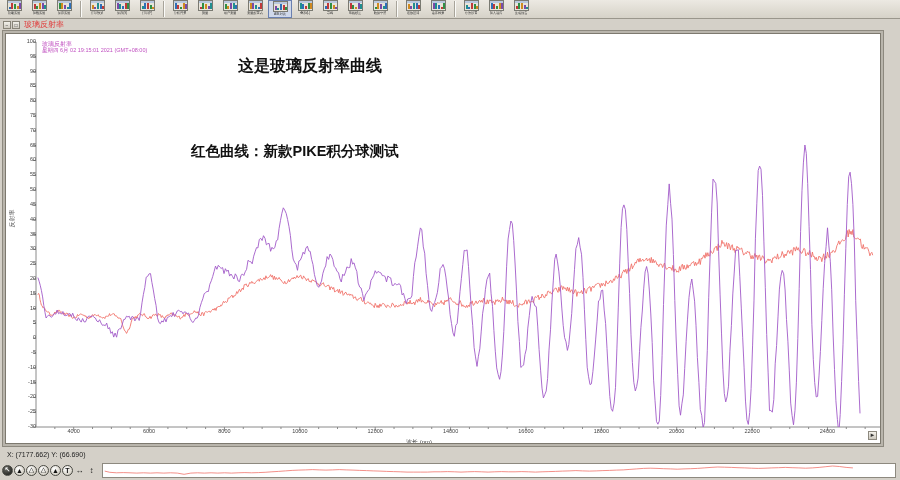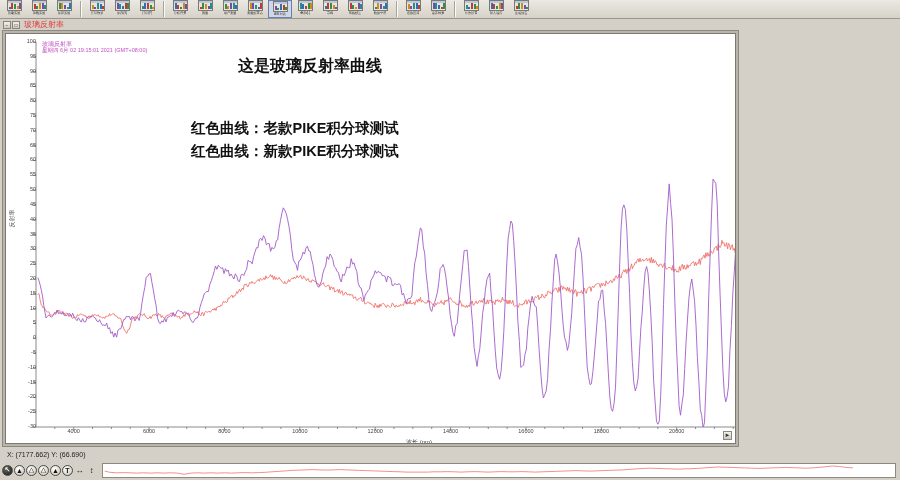--- a/index.html
+++ b/index.html
@@ -41,21 +41,21 @@
     background:#d4d0c8;display:flex;align-items:center;padding-left:3px;box-sizing:border-box;
   }
   .mini-btn{
     width:8px;height:8px;margin-right:1px;border:1px solid #888478;
     background:linear-gradient(#f2f0ea,#cfcbc1);
     font-size:5px;line-height:7px;text-align:center;color:#333;box-sizing:border-box;
   }
   #doctitle{font-size:8px;color:#e03a3a;margin-left:3px;white-space:nowrap;}
   
   #chartwin{
-    position:absolute;left:2px;top:30px;width:737px;height:417px;
+    position:absolute;left:2px;top:30px;width:882px;height:417px;
     background:#b9b5ac;border:1px solid #8d897f;box-sizing:border-box;
   }
   #chartwin-inner{
     position:absolute;left:2px;top:2px;right:2px;bottom:2px;
     background:#fff;border:1px solid #7d796f;box-sizing:border-box;overflow:hidden;
   }
   
   #plot{position:absolute;left:0;top:0;width:100%;height:100%;}
   #plotsvg{position:absolute;left:0;top:0;}
   .anno{position:absolute;white-space:nowrap;pointer-events:none;}
@@ -434,21 +434,20 @@
             <rect x="30" y="8" width="848" height="385"></rect>
           </clipPath>
           <g clip-path="url(#cp)">
             <polyline fill="none" stroke="#f0736b" stroke-width="0.9" points="31.9,260.8 32.6,259.4 33.3,260.7 34.0,265.6 34.7,268.5 35.4,271.2 36.1,271.7 36.8,273.7 37.5,273.4 38.5,274.0 39.4,275.9 40.4,277.2 41.3,278.1 42.2,277.8 43.2,278.3 44.1,281.2 45.1,280.9 46.0,281.6 47.0,280.7 47.9,280.5 48.8,278.0 49.8,279.2 50.7,276.8 51.7,278.3 52.6,276.3 53.6,276.4 54.5,278.5 55.4,278.0 56.4,278.9 57.3,280.4 58.3,278.9 59.2,280.8 60.2,279.1 61.1,279.3 62.0,279.7 63.0,282.7 63.9,280.7 64.9,281.4 65.8,283.4 66.7,284.5 67.7,282.9 68.6,283.1 69.6,283.7 70.5,283.5 71.5,280.5 72.4,281.9 73.3,280.8 74.3,280.0 75.2,280.2 76.2,280.6 77.1,281.3 78.1,281.1 79.0,282.5 79.9,281.8 80.9,284.1 81.8,283.2 82.8,284.8 83.7,283.1 84.6,284.0 85.6,282.0 86.5,280.6 87.5,281.9 88.4,280.5 89.4,280.7 90.3,281.7 91.2,281.7 92.2,280.7 93.1,282.6 94.1,283.0 95.0,282.7 96.0,283.8 96.9,284.1 97.8,283.2 98.8,284.6 99.7,282.3 100.7,282.2 101.6,282.3 102.6,282.1 103.5,279.6 104.4,281.6 105.4,280.8 106.3,280.1 107.3,279.7 108.2,279.8 109.1,281.9 110.1,281.8 111.0,282.4 112.0,284.2 112.9,284.0 113.9,284.2 114.8,284.6 115.7,287.9 116.7,291.5 117.6,294.1 118.6,296.7 119.5,297.2 120.5,299.4 121.4,297.8 122.3,295.3 123.3,295.2 124.2,292.4 125.2,288.2 126.1,285.1 127.0,284.1 128.0,282.8 128.9,284.7 129.9,282.3 130.8,284.0 131.8,281.0 132.7,280.6 133.6,279.4 134.6,280.0 135.5,281.0 136.5,281.8 137.4,280.0 138.4,279.7 139.3,282.5 140.2,282.8 141.2,284.4 142.1,284.6 143.1,284.2 144.0,282.3 145.0,284.6 145.9,282.7 146.8,280.9 147.8,280.6 148.7,281.4 149.7,279.9 150.6,281.7 151.5,282.2 152.5,279.5 153.4,280.8 154.4,280.6 155.3,283.5 156.3,281.6 157.2,283.4 158.1,284.1 159.1,284.0 160.0,281.9 161.0,282.0 161.9,280.5 162.9,281.3 163.8,280.4 164.7,279.0 165.7,279.0 166.6,281.6 167.6,279.9 168.5,280.7 169.4,281.9 170.4,281.7 171.3,283.1 172.3,282.5 173.2,282.1 174.2,285.1 175.1,284.3 176.0,283.1 177.0,282.8 177.9,280.5 178.9,282.5 179.8,279.0 180.8,280.1 181.7,280.2 182.6,281.6 183.6,280.9 184.5,279.8 185.5,279.7 186.4,279.4 187.4,278.6 188.3,276.7 189.2,278.3 190.2,277.8 191.1,279.1 192.1,277.5 193.0,280.1 193.9,280.9 194.9,281.8 195.8,278.6 196.8,278.7 197.7,281.8 198.7,278.5 199.6,277.5 200.5,277.9 201.5,278.2 202.4,277.5 203.4,277.2 204.3,278.4 205.3,276.8 206.2,276.0 207.1,274.9 208.1,276.2 209.0,274.1 210.0,276.5 210.9,273.1 211.8,273.1 212.8,272.1 213.7,273.0 214.7,271.1 215.6,271.8 216.6,269.4 217.5,267.3 218.4,268.7 219.4,267.4 220.3,268.5 221.3,267.8 222.2,264.0 223.2,264.1 224.1,263.5 225.0,262.1 226.0,261.1 226.9,263.7 227.9,261.6 228.8,262.1 229.8,260.6 230.7,257.6 231.6,259.4 232.6,256.6 233.5,255.2 234.5,257.8 235.4,256.0 236.3,254.1 237.3,255.6 238.2,250.7 239.2,250.8 240.1,249.8 241.1,252.1 242.0,252.8 242.9,250.4 243.9,248.3 244.8,249.4 245.8,247.4 246.7,249.1 247.7,248.9 248.6,249.8 249.5,248.3 250.5,247.3 251.4,246.2 252.4,245.4 253.3,247.3 254.2,244.4 255.2,245.2 256.1,246.3 257.1,245.2 258.0,243.7 259.0,245.7 259.9,241.8 260.8,244.1 261.8,244.1 262.7,243.2 263.7,242.5 264.6,240.6 265.6,243.1 266.5,241.4 267.4,245.5 268.4,242.1 269.3,245.6 270.3,243.5 271.2,245.4 272.2,244.9 273.1,243.4 274.0,245.4 275.0,245.9 275.9,247.4 276.9,248.7 277.8,249.7 278.7,247.3 279.7,249.7 280.6,249.6 281.6,248.1 282.5,245.5 283.5,247.9 284.4,245.8 285.3,245.3 286.3,243.8 287.2,245.0 288.2,243.0 289.1,244.4 290.1,243.9 291.0,241.5 291.9,243.4 292.9,243.4 293.8,241.8 294.8,241.2 295.7,244.4 296.6,244.9 297.6,241.9 298.5,243.9 299.5,244.3 300.4,246.7 301.4,245.1 302.3,244.6 303.2,247.5 304.2,247.2 305.1,248.3 306.1,245.8 307.0,246.2 308.0,246.8 308.9,247.3 309.8,247.6 310.8,249.7 311.7,249.1 312.7,251.1 313.6,252.0 314.6,251.7 315.5,249.8 316.4,249.6 317.4,248.7 318.3,251.7 319.3,252.6 320.2,252.5 321.1,251.7 322.1,251.3 323.0,251.4 324.0,256.0 324.9,252.9 325.9,253.2 326.8,255.2 327.7,253.4 328.7,258.1 329.6,257.1 330.6,256.7 331.5,255.5 332.5,258.6 333.4,255.2 334.3,259.5 335.3,257.4 336.2,256.8 337.2,261.4 338.1,260.4 339.0,258.6 340.0,258.3 340.9,260.6 341.9,260.9 342.8,259.8 343.8,261.5 344.7,260.1 345.6,261.2 346.6,260.9 347.5,264.5 348.5,263.3 349.4,262.8 350.4,265.8 351.3,266.5 352.2,265.0 353.2,264.7 354.1,263.8 355.1,263.4 356.0,267.0 357.0,267.5 357.9,266.3 358.8,269.9 359.8,269.9 360.7,268.8 361.7,268.0 362.6,268.1 363.5,269.7 364.5,269.0 365.4,270.8 366.4,271.0 367.3,271.6 368.3,273.7 369.2,269.3 370.1,271.3 371.1,273.5 372.0,271.2 373.0,273.8 373.9,269.9 374.9,272.4 375.8,270.5 376.7,269.4 377.7,269.7 378.6,270.4 379.6,272.8 380.5,273.5 381.4,270.9 382.4,271.9 383.3,272.6 384.3,273.5 385.2,272.6 386.2,269.1 387.1,269.7 388.0,271.7 389.0,273.3 389.9,271.2 390.9,271.9 391.8,273.1 392.8,271.4 393.7,272.1 394.6,270.3 395.6,271.5 396.5,270.8 397.5,271.5 398.4,267.4 399.4,267.7 400.3,269.7 401.2,270.2 402.2,268.0 403.1,269.9 404.1,266.2 405.0,270.0 405.9,269.3 406.9,269.5 407.8,268.0 408.8,270.8 409.7,267.4 410.7,265.7 411.6,268.3 412.5,265.1 413.5,267.2 414.4,263.4 415.4,268.2 416.3,266.6 417.3,267.2 418.2,268.5 419.1,269.1 420.1,268.9 421.0,269.0 422.0,266.0 422.9,268.3 423.8,267.1 424.8,268.2 425.7,269.1 426.7,270.7 427.6,270.3 428.6,272.8 429.5,269.3 430.4,270.9 431.4,268.6 432.3,269.0 433.3,269.3 434.2,268.7 435.2,266.5 436.1,269.5 437.0,268.4 438.0,270.9 438.9,266.3 439.9,267.9 440.8,266.0 441.8,267.2 442.7,264.1 443.6,264.4 444.6,263.7 445.5,266.1 446.5,266.9 447.4,268.2 448.3,268.1 449.3,268.5 450.2,270.5 451.2,269.8 452.1,271.2 453.1,269.4 454.0,266.5 454.9,268.7 455.9,272.4 456.8,270.8 457.8,272.6 458.7,272.2 459.7,273.6 460.6,271.3 461.5,273.4 462.5,271.1 463.4,272.5 464.4,268.1 465.3,269.5 466.2,266.9 467.2,271.4 468.1,270.8 469.1,268.8 470.0,266.9 471.0,269.6 471.9,269.2 472.8,267.1 473.8,266.3 474.7,268.2 475.7,266.3 476.6,268.4 477.6,264.2 478.5,266.9 479.4,269.8 480.4,269.9 481.3,265.8 482.3,269.8 483.2,266.0 484.2,266.6 485.1,265.9 486.0,268.9 487.0,267.4 487.9,268.0 488.9,270.6 489.8,265.8 490.7,267.3 491.7,265.6 492.6,267.6 493.6,266.3 494.5,268.5 495.5,267.1 496.4,263.1 497.3,266.2 498.3,265.9 499.2,267.1 500.2,265.9 501.1,269.8 502.1,266.3 503.0,270.1 503.9,266.0 504.9,269.0 505.8,269.5 506.8,266.3 507.7,271.3 508.6,272.5 509.6,271.8 510.5,271.5 511.5,272.4 512.4,273.3 513.4,269.6 514.3,270.3 515.2,270.5 516.2,271.2 517.1,269.5 518.1,270.2 519.0,266.6 520.0,265.9 520.9,270.2 521.8,267.3 522.8,265.7 523.7,268.7 524.7,267.8 525.6,267.5 526.6,267.6 527.5,268.7 528.4,264.2 529.4,262.5 530.3,263.6 531.3,262.6 532.2,261.1 533.1,265.7 534.1,263.1 535.0,264.0 536.0,260.0 536.9,261.4 537.9,263.5 538.8,263.7 539.7,260.6 540.7,261.7 541.6,257.4 542.6,257.1 543.5,258.8 544.5,257.9 545.4,260.1 546.3,258.8 547.3,257.4 548.2,255.3 549.2,254.2 550.1,254.0 551.0,256.3 552.0,258.4 552.9,253.2 553.9,257.3 554.8,252.4 555.8,251.8 556.7,255.6 557.6,252.6 558.6,254.6 559.5,254.0 560.5,256.8 561.4,253.1 562.4,257.2 563.3,253.7 564.2,258.3 565.2,256.2 566.1,255.8 567.1,259.8 568.0,259.2 569.0,255.6 569.9,256.1 570.8,262.4 571.8,257.9 572.7,258.2 573.7,258.8 574.6,258.5 575.5,256.5 576.5,259.9 577.4,257.1 578.4,254.1 579.3,257.8 580.3,259.3 581.2,255.3 582.1,254.1 583.1,253.1 584.0,252.6 585.0,257.4 585.9,253.2 586.9,252.1 587.8,253.7 588.7,252.2 589.7,250.4 590.6,250.2 591.6,249.4 592.5,249.4 593.4,249.8 594.4,253.5 595.3,249.3 596.3,251.8 597.2,249.3 598.2,250.5 599.1,252.2 600.0,246.8 601.0,249.3 601.9,249.6 602.9,249.0 603.8,247.0 604.8,246.2 605.7,248.5 606.6,248.3 607.6,244.8 608.5,246.4 609.5,242.2 610.4,241.9 611.4,244.4 612.3,243.3 613.2,240.0 614.2,242.9 615.1,244.1 616.1,239.3 617.0,237.7 617.9,235.9 618.9,238.2 619.8,235.2 620.8,239.5 621.7,235.4 622.7,233.9 623.6,237.3 624.5,233.7 625.5,229.8 626.4,234.8 627.4,232.0 628.3,231.3 629.3,228.1 630.2,229.2 631.1,226.2 632.1,224.8 633.0,228.1 634.0,224.2 634.9,227.5 635.8,226.3 636.8,225.1 637.7,227.2 638.7,226.4 639.6,225.7 640.6,224.0 641.5,227.0 642.4,225.6 643.4,224.5 644.3,228.7 645.3,223.4 646.2,228.9 647.2,225.2 648.1,228.8 649.0,226.6 650.0,227.5 650.9,230.6 651.9,230.5 652.8,232.6 653.8,230.2 654.7,230.1 655.6,230.4 656.6,233.5 657.5,231.4 658.5,229.0 659.4,232.6 660.3,235.2 661.3,234.8 662.2,234.0 663.2,233.0 664.1,234.1 665.1,233.7 666.0,236.4 666.9,231.3 667.9,237.7 668.8,235.1 669.8,235.4 670.7,238.2 671.7,237.1 672.6,238.3 673.5,232.6 674.5,236.7 675.4,231.5 676.4,230.2 677.3,235.2 678.2,231.2 679.2,235.0 680.1,235.3 681.1,230.6 682.0,234.1 683.0,231.2 683.9,232.1 684.8,230.4 685.8,228.7 686.7,228.4 687.7,227.5 688.6,231.7 689.6,228.2 690.5,231.4 691.4,228.9 692.4,229.5 693.3,224.8 694.3,230.5 695.2,224.3 696.2,224.7 697.1,222.8 698.0,220.9 699.0,224.2 699.9,218.7 700.9,222.5 701.8,218.7 702.7,222.0 703.7,222.0 704.6,216.5 705.6,218.4 706.5,219.5 707.5,218.0 708.4,214.0 709.3,213.5 710.3,212.1 711.2,216.6 712.2,209.9 713.1,211.9 714.1,213.6 715.0,212.1 715.9,206.3 716.9,209.5 717.8,208.5 718.8,212.5 719.7,211.8 720.6,208.6 721.6,214.9 722.5,209.3 723.5,210.5 724.4,215.8 725.4,212.1 726.3,210.7 727.2,216.3 728.2,214.3 729.1,218.6 730.1,215.7 731.0,212.2 732.0,214.1 732.9,213.6 733.8,215.6 734.8,214.5 735.7,214.0 736.7,218.2 737.6,221.0 738.6,220.3 739.5,218.6 740.4,219.7 741.4,217.2 742.3,218.3 743.3,217.9 744.2,221.6 745.1,224.9 746.1,221.4 747.0,224.9 748.0,222.2 748.9,219.5 749.9,223.3 750.8,221.0 751.7,225.6 752.7,221.5 753.6,221.1 754.6,226.5 755.5,224.9 756.5,221.7 757.4,222.9 758.3,225.2 759.3,229.1 760.2,228.4 761.2,226.3 762.1,224.9 763.0,226.8 764.0,225.1 764.9,226.4 765.9,228.9 766.8,223.9 767.8,224.2 768.7,222.5 769.6,223.2 770.6,225.1 771.5,219.9 772.5,225.0 773.4,224.2 774.4,223.2 775.3,221.7 776.2,217.5 777.2,220.5 778.1,223.7 779.1,220.0 780.0,221.9 781.0,219.3 781.9,216.4 782.8,217.0 783.8,219.5 784.7,216.3 785.7,216.1 786.6,221.2 787.5,213.6 788.5,213.8 789.4,217.1 790.4,212.7 791.3,216.1 792.3,213.7 793.2,216.8 794.1,217.0 795.1,219.2 796.0,219.1 797.0,216.6 797.9,214.3 798.9,215.2 799.8,221.9 800.7,220.7 801.7,218.6 802.6,220.9 803.6,216.4 804.5,220.5 805.4,223.2 806.4,218.0 807.3,222.5 808.3,222.4 809.2,225.5 810.2,223.2 811.1,226.8 812.0,225.6 813.0,222.1 813.9,223.3 814.9,223.4 815.8,227.7 816.8,223.4 817.7,219.8 818.6,225.8 819.6,222.2 820.5,224.2 821.5,218.2 822.4,222.1 823.4,223.9 824.3,219.6 825.2,218.1 826.2,218.4 827.1,216.3 828.1,217.6 829.0,218.4 829.9,215.8 830.9,211.7 831.8,209.9 832.8,206.9 833.7,210.3 834.7,208.2 835.6,206.8 836.5,205.6 837.5,206.8 838.4,206.6 839.4,205.6 840.3,200.6 841.3,196.5 842.2,203.0 843.1,195.5 844.1,200.2 845.0,197.1 846.0,200.7 846.9,195.6 847.8,203.2 848.8,204.0 849.7,204.8 850.7,204.9 851.6,203.9 852.6,204.6 853.5,205.8 854.4,204.9 855.4,212.7 856.3,214.6 857.3,210.5 858.2,215.2 859.2,213.6 860.1,214.4 861.0,213.3 862.0,214.8 862.9,217.6 863.9,221.8 864.8,219.3 865.8,218.3 866.7,221.2"></polyline>
             <polyline fill="none" stroke="#a25ac8" stroke-width="0.9" points="31.9,243.6 33.1,247.2 34.2,251.2 35.4,256.4 36.6,262.9 37.8,271.5 39.0,278.5 40.1,284.0 41.3,282.4 42.7,281.0 44.1,282.1 45.5,283.3 47.0,281.5 48.4,279.3 49.8,280.2 51.2,276.0 52.6,279.7 54.0,278.6 55.4,280.2 56.9,277.5 58.3,281.5 59.7,281.6 61.1,281.2 62.5,280.0 63.9,279.6 65.3,282.6 66.7,279.2 68.2,283.3 69.6,285.1 71.0,286.7 72.4,283.7 73.8,286.2 75.2,288.1 76.6,284.5 78.1,287.9 79.5,287.9 80.9,284.6 82.3,282.3 83.7,282.2 85.1,282.6 86.5,281.8 87.9,283.2 89.4,284.0 90.8,287.0 92.2,287.9 93.6,285.7 95.0,289.0 96.4,291.3 97.8,291.0 99.3,291.6 100.7,289.1 102.1,294.8 103.5,293.6 104.9,299.4 106.3,297.7 107.7,303.1 109.1,299.0 110.6,303.2 112.0,296.1 113.4,294.9 114.8,294.8 116.2,290.6 117.6,285.6 119.0,285.3 120.5,282.2 121.9,282.9 123.3,282.3 124.7,285.9 126.1,282.3 127.5,283.5 128.9,286.9 130.3,284.5 131.8,283.5 133.2,286.5 134.6,279.4 136.0,268.8 137.4,260.4 138.8,253.4 140.2,243.2 141.7,242.3 143.1,239.8 144.5,239.6 145.9,248.4 147.3,255.9 148.7,264.6 150.1,271.6 151.5,283.8 153.0,288.6 154.4,289.6 155.8,286.9 157.2,288.1 158.6,284.2 160.0,287.9 161.4,283.3 162.9,282.8 164.3,281.6 165.7,282.7 167.1,278.4 168.5,282.5 169.9,279.9 171.3,276.9 172.7,276.1 174.2,277.7 175.6,277.4 177.0,279.8 178.4,277.9 179.8,278.1 181.2,279.9 182.6,279.0 184.1,284.4 185.5,287.0 186.9,288.6 188.3,286.6 189.7,284.1 191.1,284.2 192.5,281.2 193.9,273.5 195.4,268.6 196.8,264.8 198.2,259.7 199.6,258.6 201.0,257.4 202.4,257.5 203.8,250.3 205.3,246.8 206.7,242.5 208.1,237.5 209.5,232.1 210.9,235.3 212.3,231.3 213.7,233.0 215.1,234.4 216.6,233.6 218.0,239.6 219.4,234.7 220.8,237.4 222.2,236.0 223.6,242.1 225.0,240.0 226.5,242.4 227.9,245.0 229.3,239.8 230.7,242.1 232.1,246.9 233.5,247.6 234.9,241.8 236.3,239.9 237.8,241.5 239.2,237.8 240.6,235.3 242.0,226.3 243.4,227.4 244.8,227.7 246.2,229.8 247.7,222.2 249.1,217.8 250.5,213.6 251.9,213.9 253.3,205.5 254.7,204.3 256.1,206.5 257.5,201.7 259.0,204.3 260.4,210.8 261.8,209.6 263.2,209.5 264.6,217.3 266.0,213.3 267.4,215.1 268.9,213.2 270.3,206.7 271.7,205.9 273.1,194.4 274.5,186.3 275.9,179.2 277.3,173.8 278.7,176.1 280.2,179.4 281.6,185.5 283.0,192.7 284.4,201.5 285.8,215.4 287.2,225.1 288.6,228.3 290.1,230.5 291.5,236.3 292.9,227.0 294.3,226.2 295.7,223.0 297.1,218.2 298.5,220.1 299.9,214.1 301.4,212.2 302.8,217.0 304.2,217.4 305.6,225.3 307.0,230.6 308.4,240.4 309.8,246.0 311.3,251.6 312.7,253.3 314.1,250.2 315.5,247.1 316.9,239.3 318.3,234.8 319.7,231.9 321.1,222.6 322.6,225.4 324.0,220.0 325.4,221.9 326.8,225.4 328.2,232.6 329.6,233.8 331.0,237.4 332.5,238.6 333.9,244.7 335.3,248.0 336.7,240.2 338.1,241.7 339.5,238.1 340.9,232.9 342.3,233.7 343.8,233.5 345.2,224.6 346.6,230.1 348.0,228.8 349.4,233.9 350.8,237.4 352.2,249.1 353.7,253.1 355.1,254.0 356.5,259.6 357.9,266.6 359.3,261.0 360.7,258.7 362.1,256.4 363.5,255.1 365.0,246.3 366.4,244.1 367.8,241.3 369.2,236.7 370.6,239.3 372.0,237.4 373.4,238.3 374.9,238.9 376.3,241.6 377.7,241.7 379.1,242.5 380.5,247.9 381.9,242.0 383.3,243.3 384.7,243.9 386.2,251.4 387.6,251.4 389.0,249.3 390.4,250.8 391.8,250.5 393.2,249.6 394.6,251.7 396.1,260.9 397.5,259.3 398.9,264.6 400.3,269.6 401.7,265.0 403.1,264.5 404.5,264.4 405.9,261.9 407.4,242.5 408.8,228.7 410.2,223.0 411.6,212.2 413.0,202.2 414.4,193.9 415.8,195.8 417.3,212.9 418.7,219.2 420.1,239.3 421.5,251.3 422.9,265.7 424.3,275.2 425.7,277.4 427.1,271.5 428.6,268.6 430.0,263.8 431.4,258.5 432.8,248.3 434.2,234.6 435.6,233.1 437.0,230.5 438.5,234.7 439.9,243.1 441.3,255.0 442.7,264.7 444.1,280.5 445.5,289.4 446.9,298.6 448.3,302.3 449.8,291.4 451.2,289.4 452.6,273.2 454.0,257.6 455.4,244.3 456.8,230.4 458.2,216.4 459.7,216.7 461.1,215.9 462.5,232.6 463.9,254.1 465.3,275.1 466.7,291.5 468.1,313.4 469.5,322.9 471.0,332.4 472.4,322.2 473.8,314.8 475.2,297.9 476.6,279.7 478.0,270.7 479.4,255.7 480.9,245.6 482.3,242.2 483.7,239.1 485.1,259.8 486.5,272.3 487.9,296.6 489.3,317.2 490.7,333.9 492.2,340.7 493.6,345.3 495.0,337.6 496.4,321.1 497.8,297.3 499.2,266.9 500.6,232.8 502.1,205.0 503.5,195.5 504.9,187.0 506.3,189.6 507.7,206.6 509.1,230.0 510.5,256.9 511.9,287.6 513.4,307.5 514.8,333.4 516.2,332.3 517.6,330.9 519.0,320.4 520.4,314.9 521.8,294.1 523.3,281.6 524.7,269.2 526.1,262.4 527.5,267.8 528.9,271.9 530.3,272.7 531.7,292.1 533.1,315.6 534.6,336.2 536.0,354.1 537.4,363.9 538.8,360.5 540.2,357.0 541.6,344.5 543.0,316.1 544.5,295.8 545.9,268.1 547.3,246.9 548.7,225.4 550.1,220.1 551.5,227.9 552.9,237.9 554.3,252.6 555.8,274.1 557.2,291.3 558.6,303.6 560.0,307.8 561.4,316.4 562.8,310.6 564.2,295.9 565.7,279.6 567.1,256.8 568.5,235.3 569.9,214.5 571.3,210.5 572.7,203.6 574.1,213.2 575.5,220.2 577.0,243.5 578.4,275.2 579.8,305.4 581.2,333.2 582.6,342.8 584.0,350.6 585.4,349.8 586.9,337.6 588.3,322.0 589.7,305.1 591.1,287.1 592.5,266.9 593.9,265.7 595.3,256.6 596.7,256.1 598.2,276.1 599.6,289.6 601.0,314.5 602.4,340.0 603.8,362.5 605.2,374.5 606.6,377.3 608.1,369.1 609.5,353.4 610.9,314.9 612.3,273.1 613.7,229.9 615.1,193.6 616.5,174.7 617.9,170.9 619.4,175.7 620.8,195.4 622.2,227.8 623.6,259.5 625.0,300.8 626.4,328.6 627.8,348.3 629.3,356.9 630.7,352.5 632.1,344.1 633.5,317.7 634.9,293.7 636.3,277.0 637.7,254.9 639.1,237.9 640.6,232.5 642.0,239.2 643.4,257.0 644.8,280.0 646.2,308.6 647.6,346.2 649.0,366.3 650.5,387.5 651.9,390.2 653.3,387.0 654.7,361.5 656.1,321.3 657.5,270.6 658.9,230.5 660.3,191.1 661.8,170.6 663.2,149.9 664.6,169.3 666.0,185.1 667.4,220.5 668.8,266.5 670.2,306.0 671.7,340.7 673.1,371.8 674.5,381.2 675.9,369.8 677.3,360.9 678.7,334.6 680.1,307.7 681.5,285.1 683.0,263.3 684.4,251.6 685.8,245.0 687.2,255.9 688.6,267.2 690.0,291.3 691.4,323.6 692.9,348.3 694.3,375.5 695.7,381.3 697.1,393.9 698.5,388.6 699.9,353.3 701.3,316.3 702.7,263.8 704.2,219.1 705.6,178.2 707.0,145.1 708.4,147.2 709.8,149.5 711.2,169.0 712.6,217.3 714.1,260.9 715.5,299.1 716.9,335.7 718.3,359.5 719.7,367.9 721.1,362.8 722.5,352.2 723.9,317.3 725.4,291.7 726.8,259.9 728.2,239.1 729.6,216.5 731.0,216.2 732.4,215.8 733.8,242.8 735.3,274.1 736.7,303.8 738.1,333.9 739.5,367.1 740.9,385.7 742.3,390.4 743.7,378.4 745.1,354.6 746.6,311.1 748.0,266.2 749.4,204.8 750.8,169.8 752.2,136.5 753.6,132.1 755.0,135.2 756.5,161.3 757.9,207.9 759.3,253.3 760.7,300.5 762.1,338.1 763.5,376.6 764.9,376.4 766.3,378.2 767.8,365.5 769.2,329.8 770.6,311.4 772.0,282.9 773.4,255.1 774.8,242.5 776.2,236.4 777.7,239.8 779.1,256.0 780.5,285.5 781.9,307.2 783.3,336.9 784.7,369.1 786.1,381.6 787.5,390.8 789.0,376.3 790.4,348.2 791.8,304.6 793.2,254.4 794.6,197.4 796.0,156.3 797.4,128.9 798.9,111.0 800.3,119.4 801.7,149.6 803.1,192.7 804.5,235.4 805.9,290.8 807.3,325.3 808.7,348.5 810.2,362.9 811.6,362.4 813.0,341.9 814.4,317.6 815.8,286.6 817.2,254.7 818.6,229.7 820.1,212.4 821.5,193.8 822.9,211.9 824.3,227.2 825.7,255.8 827.1,300.0 828.5,335.4 829.9,366.7 831.4,385.4 832.8,399.7 834.2,380.5 835.6,347.5 837.0,310.2 838.4,260.2 839.8,214.8 841.3,170.4 842.7,142.7 844.1,138.2 845.5,149.7 846.9,170.6 848.3,207.0 849.7,266.3 851.1,305.3 852.6,347.4 854.0,379.4 855.4,NaN 856.8,NaN 858.2,NaN 859.6,NaN 861.0,NaN 862.5,NaN 863.9,NaN 865.3,NaN 866.7,NaN"></polyline>
           </g>
         </svg>
       <div class="anno" id="anno-name">玻璃反射率</div>
       <div class="anno" id="anno-date">星期四 6月 02 19:15:01 2021 (GMT+08:00)</div>
       <div id="chart-title">这是玻璃反射率曲线</div>
-      <div id="leg1">红色曲线：老款PIKE积分球测试</div>
       <div id="leg2">红色曲线：新款PIKE积分球测试</div>
       <div id="yticks">
           <div class="ytick" style="top: 4px;">100</div>
           <div class="ytick" style="top: 18.8077px;">95</div>
           <div class="ytick" style="top: 33.6154px;">90</div>
           <div class="ytick" style="top: 48.4231px;">85</div>
           <div class="ytick" style="top: 63.2308px;">80</div>
           <div class="ytick" style="top: 78.0385px;">75</div>
           <div class="ytick" style="top: 92.8462px;">70</div>
           <div class="ytick" style="top: 107.654px;">65</div>

